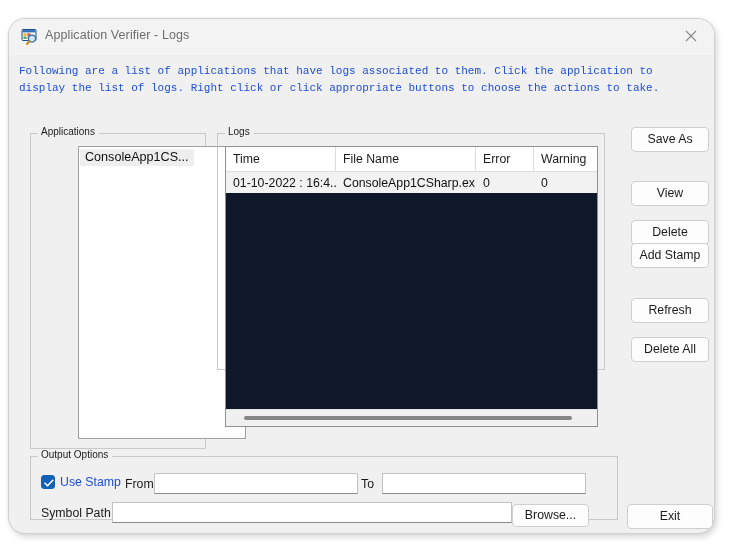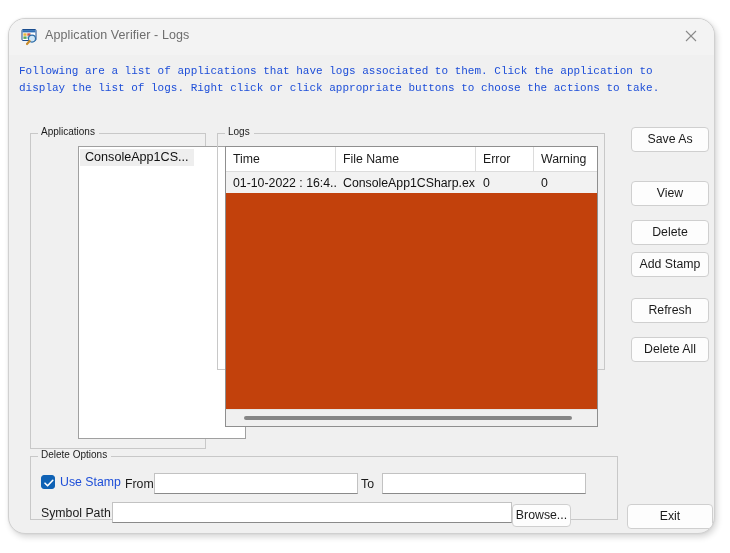--- a/index.html
+++ b/index.html
@@ -126,21 +126,21 @@
     font-size: 12.6px;
     color: #111;
     background: #eeeeee;
     white-space: nowrap;
   }
 
   
   #logs-list {
     left: 7px; top: 12px; width: 373px; height: 281px;
     border: 1px solid #8f8f8f;
-    background: #c2410c;
+    background: #0f172a;
   }
   .lv-header {
     position: relative;
     height: 24px;
     background: #ffffff;
     border-bottom: 1px solid #dcdcdc;
   }
   .lv-col {
     position: absolute;
     top: 0;
@@ -217,26 +217,26 @@
     justify-content: center;
     box-sizing: border-box;
     cursor: default;
     padding: 0;
   }
 
   .side-btn { left: 622px; width: 78px; height: 25px; }
   #btn-save-as   { top: 108px; }
   #btn-view      { top: 162px; }
   #btn-delete    { top: 201px; }
-  #btn-add-stamp { top: 233px; }
+  #btn-add-stamp { top: 224px; }
   #btn-refresh   { top: 279px; }
   #btn-select-all{ top: 318px; }
 
   #btn-exit { left: 618px; top: 485px; width: 86px; height: 25px; }
-  #btn-browse { left: 503px; top: 485px; width: 59px; height: 23px; }
+  #btn-browse { left: 503px; top: 485px; width: 77px; height: 23px; }
 
   
   .check-wrap {
     position: absolute;
     left: 10px;
     top: 18px;
     display: flex;
     align-items: center;
     gap: 5px;
   }
@@ -346,21 +346,21 @@
     </div>
 
     <button class="btn side-btn" id="btn-save-as">Save As</button>
     <button class="btn side-btn" id="btn-view">View</button>
     <button class="btn side-btn" id="btn-delete">Delete</button>
     <button class="btn side-btn" id="btn-add-stamp">Add Stamp</button>
     <button class="btn side-btn" id="btn-refresh">Refresh</button>
     <button class="btn side-btn" id="btn-select-all">Delete All</button>
 
     <div class="groupbox" id="output-group">
-      <span class="gb-label">Delete Options</span>
+      <span class="gb-label">Output Options</span>
 
       <div class="check-wrap">
         <span class="checkbox">
           <svg width="12" height="12" viewBox="0 0 12 12">
             <polyline points="2,6.2 4.6,8.8 9.8,3.3" fill="none" stroke="#ffffff" stroke-width="1.6" stroke-linecap="round" stroke-linejoin="round"></polyline>
           </svg>
         </span>
         <span class="check-label">Use Stamp</span>
       </div>
 

